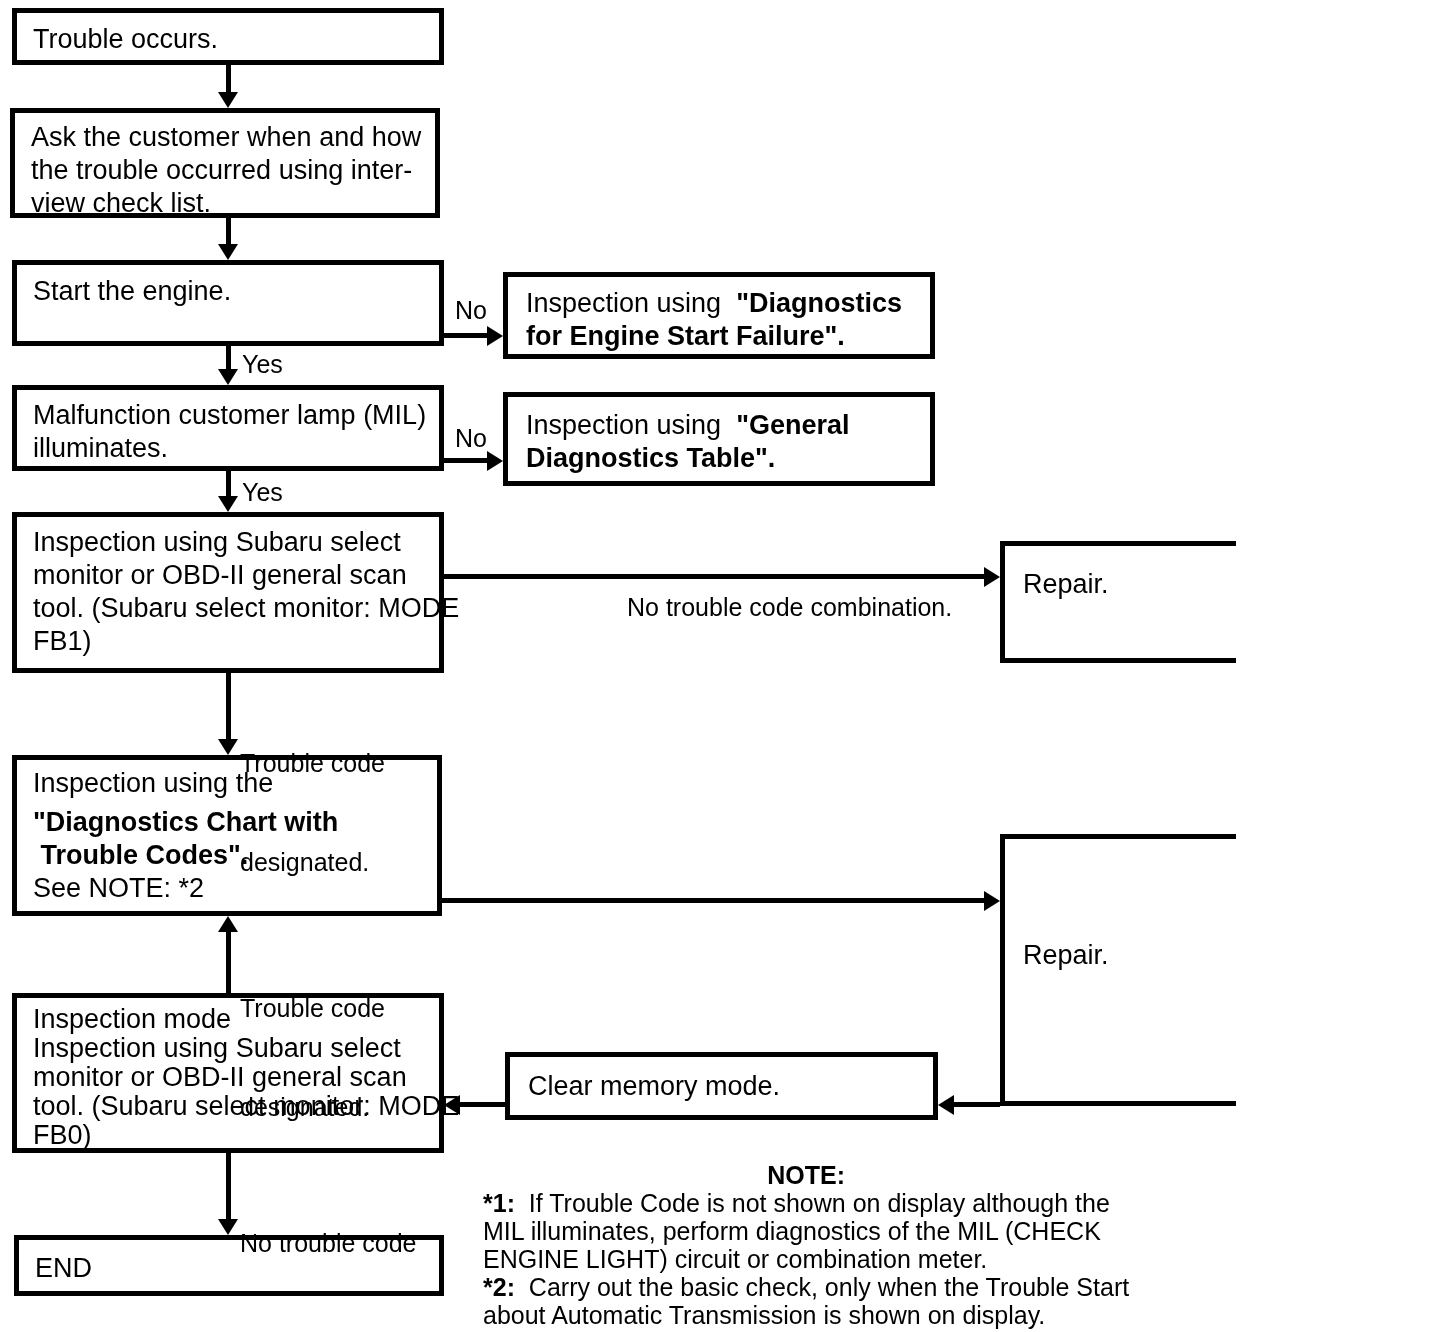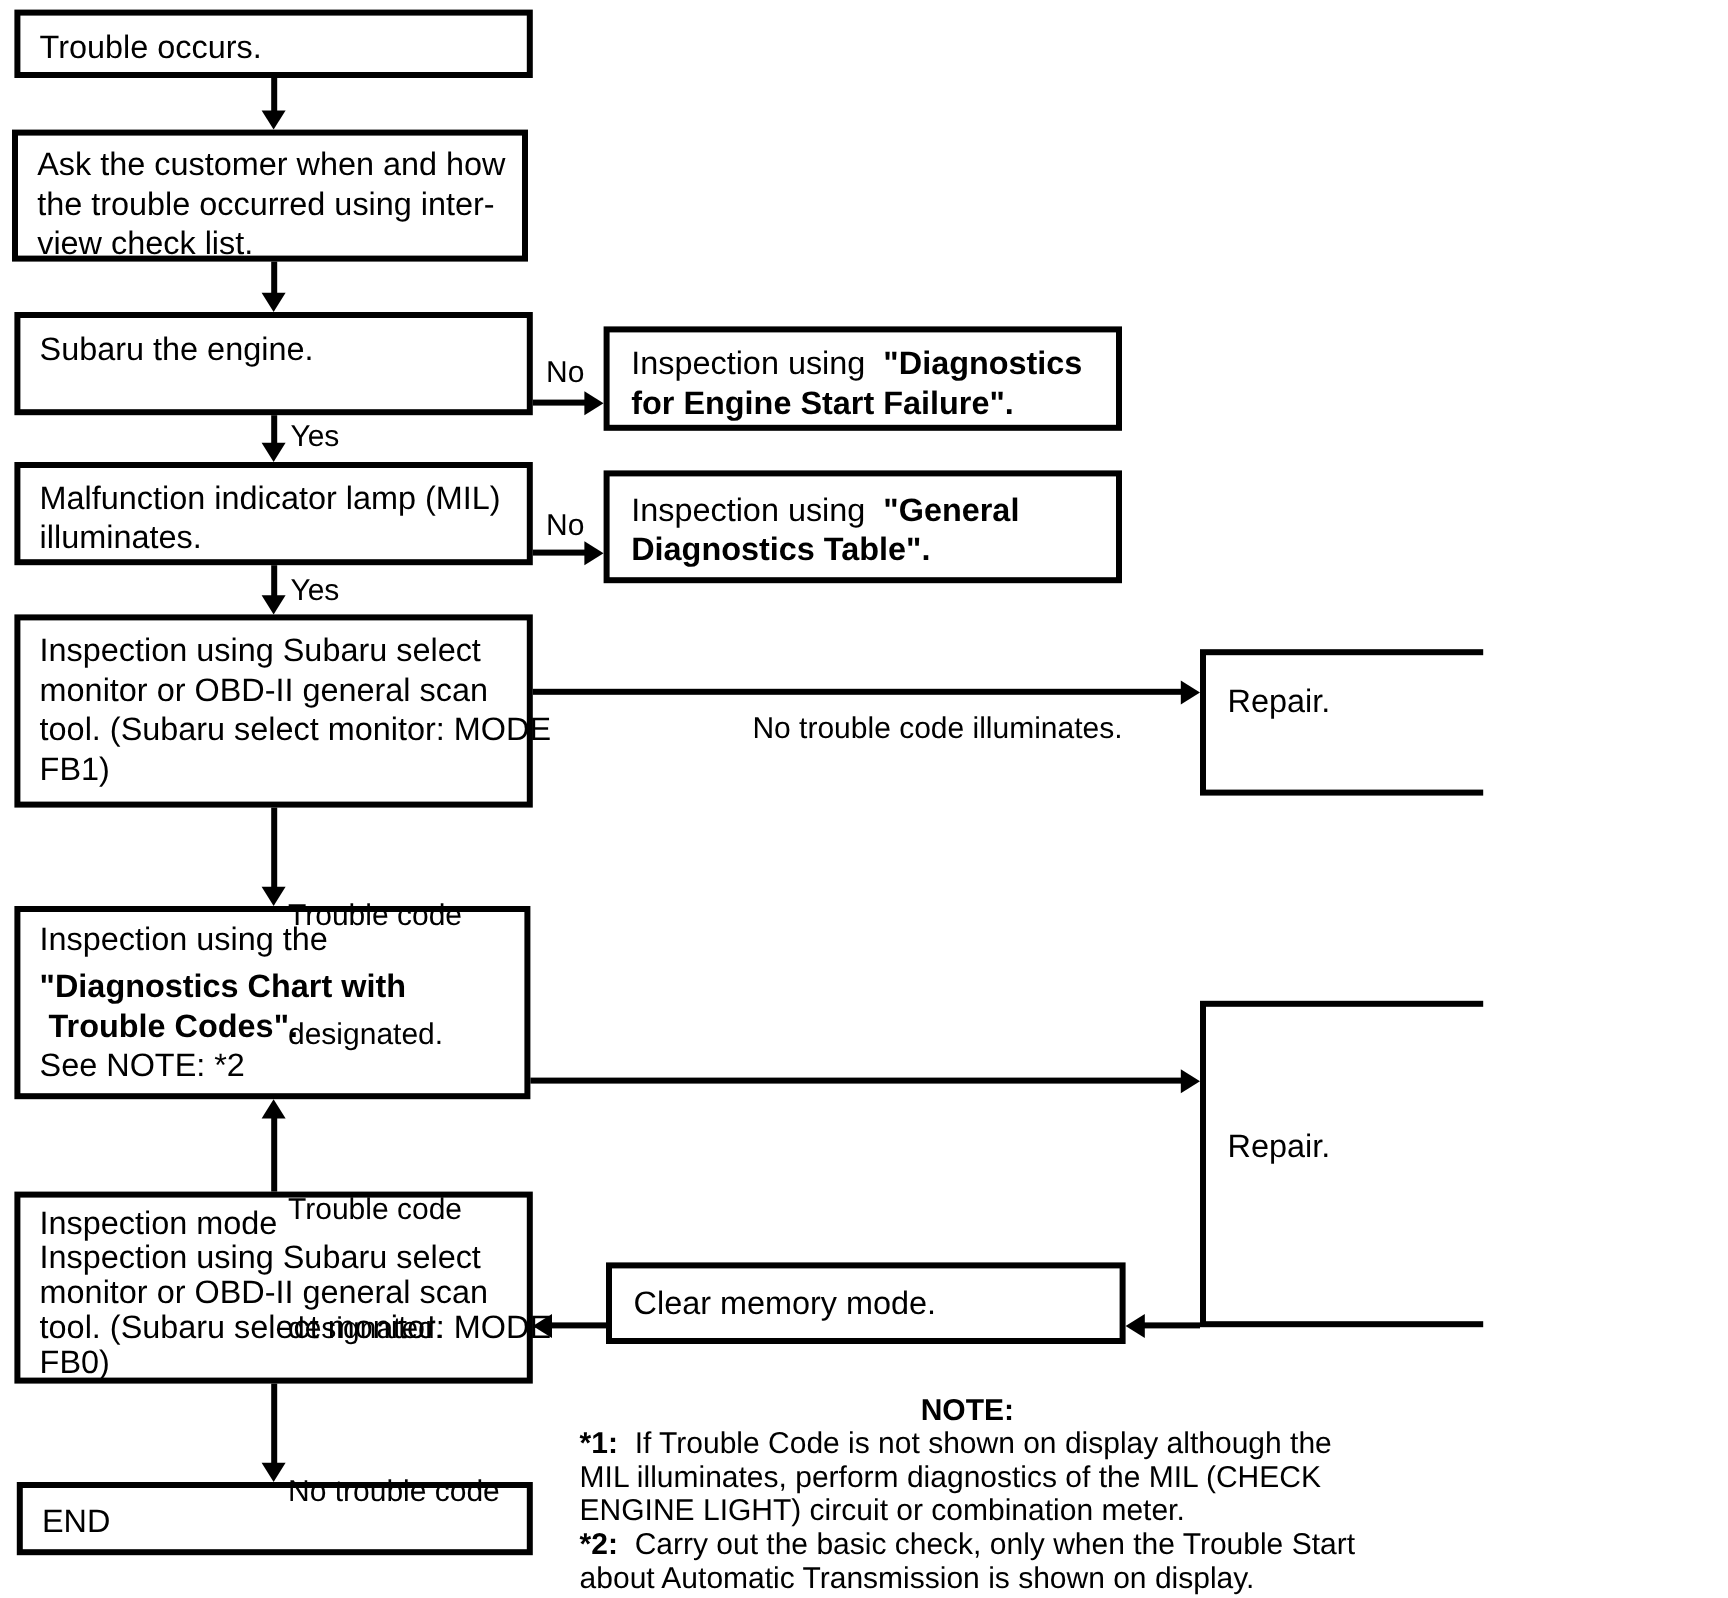--- a/index.html
+++ b/index.html
@@ -39,25 +39,25 @@
     <div class="line">Trouble occurs.</div>
   </div>
 
   <div class="fbox" style="left:10px;top:108px;width:430px;height:110px;padding:8px 16px;">
     <div class="line">Ask the customer when and how</div>
     <div class="line">the trouble occurred using inter-</div>
     <div class="line">view check list.</div>
   </div>
 
   <div class="fbox" style="left:12px;top:260px;width:432px;height:86px;padding:10px 16px;">
-    <div class="line">Subaru the engine.</div>
+    <div class="line">Start the engine.</div>
   </div>
 
   <div class="fbox" style="left:12px;top:385px;width:432px;height:86px;padding:9px 16px;">
-    <div class="line">Malfunction indicator lamp (MIL)</div>
+    <div class="line">Malfunction customer lamp (MIL)</div>
     <div class="line">illuminates.</div>
   </div>
 
   <div class="fbox" style="left:12px;top:512px;width:432px;height:161px;padding:9px 16px;">
     <div class="line">Inspection using Subaru select</div>
     <div class="line">monitor or OBD-II general scan</div>
     <div class="line">tool. (Subaru select monitor: MODE</div>
     <div class="line">FB1)</div>
   </div>
 
@@ -119,21 +119,21 @@
   <div class="hline" style="left:444px;top:458px;width:45px;height:5px;"></div>
   <div class="ah ah-right" style="left:487px;top:451px;"></div>
   <div class="lbl" style="left:455px;top:422px;">No</div>
 
   <div class="vline" style="left:226px;top:471px;width:5px;height:26px;"></div>
   <div class="ah ah-down" style="left:218px;top:496px;"></div>
   <div class="lbl" style="left:242px;top:476px;">Yes</div>
 
   <div class="hline" style="left:444px;top:574px;width:541px;height:5px;"></div>
   <div class="ah ah-right" style="left:984px;top:567px;"></div>
-  <div class="lbl" style="left:627px;top:591px;">No trouble code illuminates.</div>
+  <div class="lbl" style="left:627px;top:591px;">No trouble code combination.</div>
 
   <div class="vline" style="left:226px;top:673px;width:5px;height:67px;"></div>
   <div class="ah ah-down" style="left:218px;top:739px;"></div>
   <div class="lbl" style="left:240px;top:681px;">
     <div>Trouble code</div>
     <div>designated.</div>
   </div>
 
   <div class="hline" style="left:442px;top:898px;width:543px;height:5px;"></div>
   <div class="ah ah-right" style="left:984px;top:891px;"></div>

